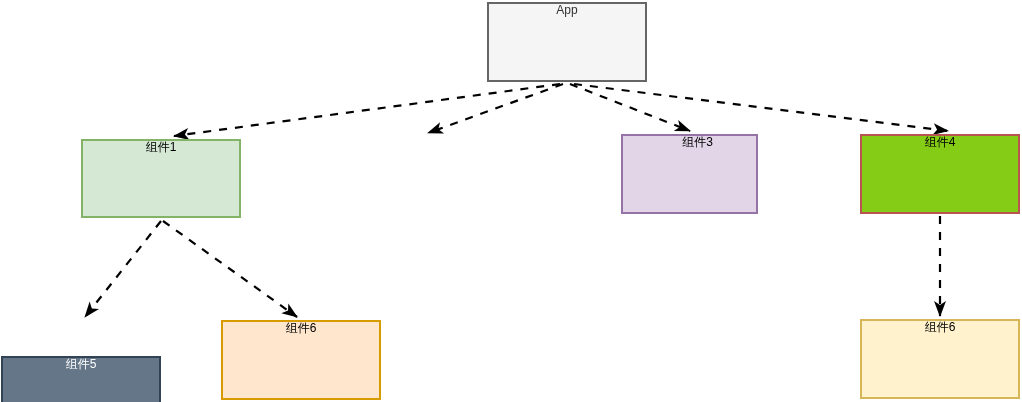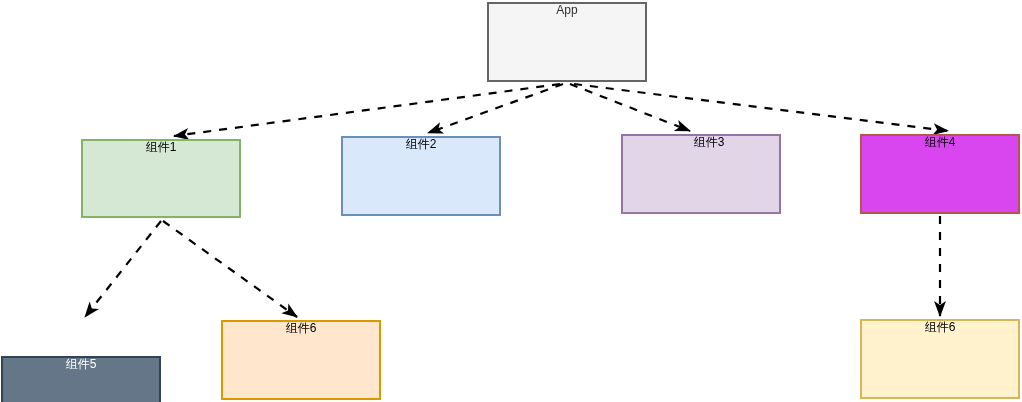--- a/index.html
+++ b/index.html
@@ -62,29 +62,26 @@
   </svg>
 
   <div class="node" style="left: 487px; top: 2px; width: 160px; height: 80px; background-color: rgb(245, 245, 245); border-color: rgb(102, 102, 102); color: rgb(51, 51, 51);">
     <span>App</span>
   </div>
 
   <div class="node" style="left: 81px; top: 139px; width: 160px; height: 79px; background-color: rgb(213, 232, 212); border-color: rgb(130, 179, 102); color: rgb(0, 0, 0);">
     <span>组件1</span>
   </div>
 
-  <div class="node" style="left: 341px; top: 136px; width: 160px; height: 80px; background-color: rgb(218, 232, 252); border-color: rgb(108, 142, 191); color: rgb(0, 0, 0);">
-    <span>组件2</span>
-  </div>
 
-  <div class="node" style="left: 621px; top: 134px; width: 160px; height: 80px; background-color: rgb(225, 213, 231); border-color: rgb(150, 115, 166); color: rgb(0, 0, 0); padding-left: 16px;">
+  <div class="node" style="left: 621px; top: 134px; width: 137px; height: 80px; background-color: rgb(225, 213, 231); border-color: rgb(150, 115, 166); color: rgb(0, 0, 0); padding-left: 16px;">
     <span>组件3</span>
   </div>
 
-  <div class="node" style="left: 860px; top: 134px; width: 160px; height: 80px; background-color: #d946ef; border-color: rgb(184, 84, 80); color: rgb(0, 0, 0);">
+  <div class="node" style="left: 860px; top: 134px; width: 160px; height: 80px; background-color: #84cc16; border-color: rgb(184, 84, 80); color: rgb(0, 0, 0);">
     <span>组件4</span>
   </div>
 
   <div class="node" style="left: 1px; top: 320px; width: 160px; height: 80px; background-color: rgb(100, 118, 135); border-color: rgb(49, 67, 84); color: rgb(255, 255, 255); margin-top: 36px;">
     <span>组件5</span>
   </div>
 
   <div class="node" style="left: 221px; top: 320px; width: 160px; height: 80px; background-color: rgb(255, 230, 204); border-color: rgb(215, 155, 0); color: rgb(0, 0, 0);">
     <span>组件6</span>
   </div>

